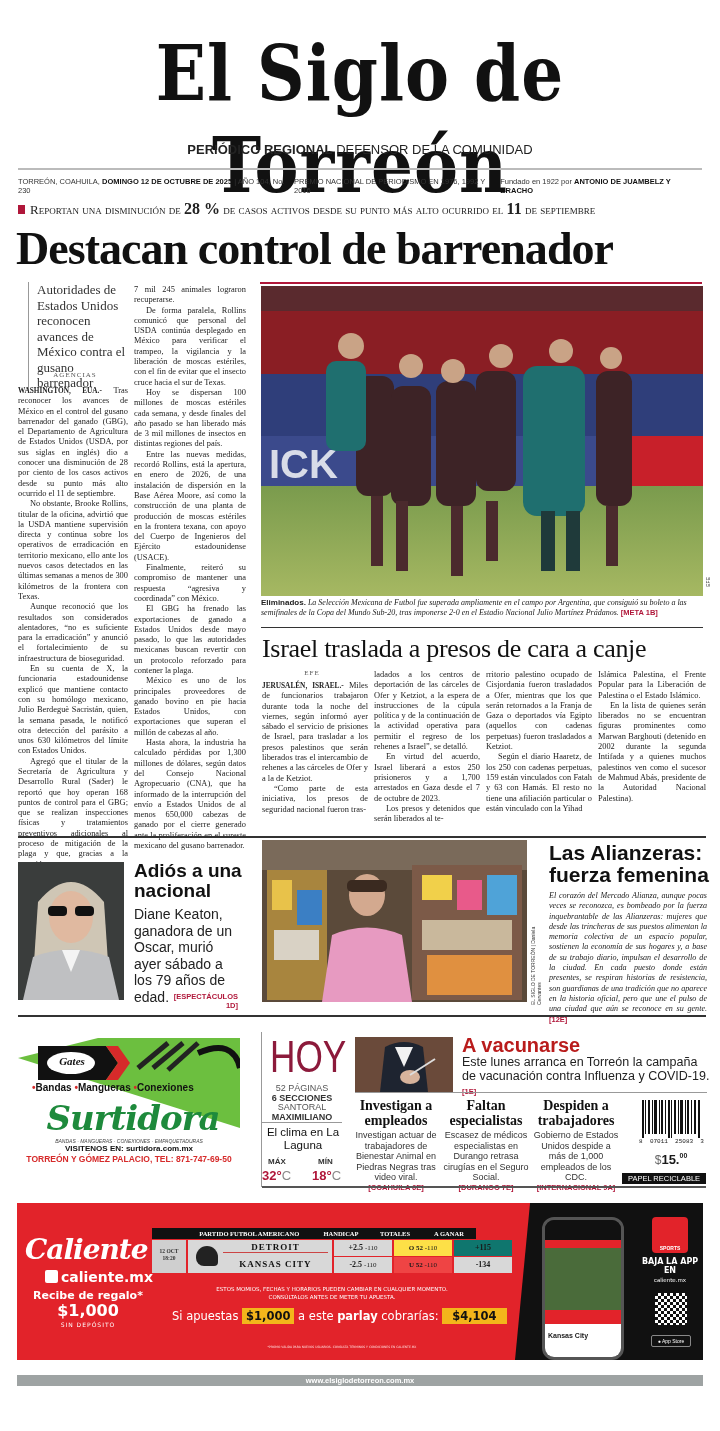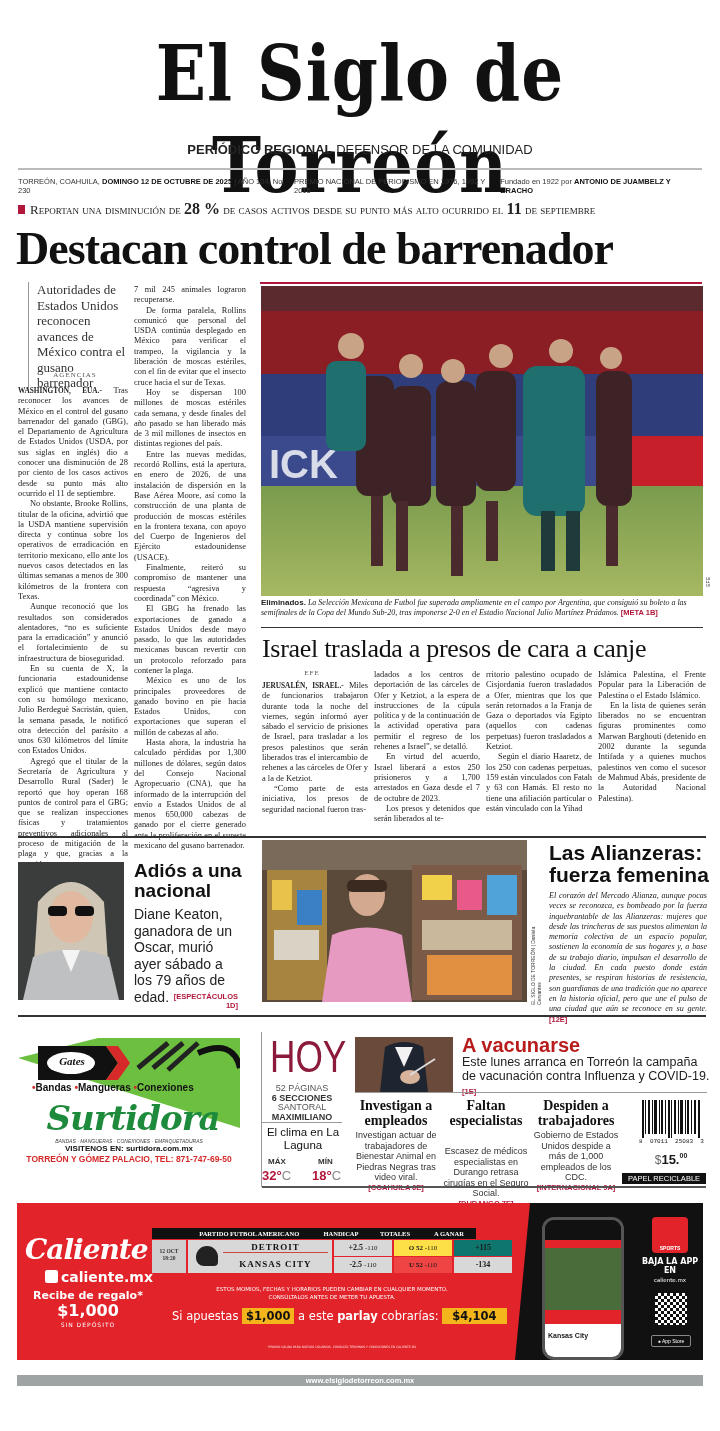--- a/index.html
+++ b/index.html
@@ -232,21 +232,21 @@
 <div class="abs condensed" style="top:1055px;left:462px;width:250px;font-size:12.5px;line-height:14px;color:#222"><span>Este lunes arranca en Torreón la campaña de vacunación contra Influenza y COVID-19.</span> <span class="ref">[1E]</span></div>
 <div class="abs" style="top:1092px;left:355px;width:352px;height:1px;background:#999"></div>
 
 <div class="abs" style="top:1098px;left:352px;width:88px">
   <div class="brief-h">Investigan a empleados</div>
   <div class="small-c" style="margin-top:2px">Investigan actuar de trabajadores de Bienestar Animal en Piedras Negras tras video viral.</div>
   <div class="ref" style="text-align:center">[COAHUILA 6E]</div>
 </div>
 <div class="abs" style="top:1098px;left:443px;width:86px">
   <div class="brief-h">Faltan especialistas</div>
-  <div class="small-c" style="margin-top:18px">Escasez de médicos especialistas en Durango retrasa cirugías en el Seguro Social.</div>
+  <div class="small-c" style="margin-top:2px">Escasez de médicos especialistas en Durango retrasa cirugías en el Seguro Social.</div>
   <div class="ref" style="text-align:center">[DURANGO 7E]</div>
 </div>
 <div class="abs" style="top:1098px;left:533px;width:86px">
   <div class="brief-h">Despiden a trabajadores</div>
   <div class="small-c" style="margin-top:2px">Gobierno de Estados Unidos despide a más de 1,000 empleados de los CDC.</div>
   <div class="ref" style="text-align:center">[INTERNACIONAL 9A]</div>
 </div>
 
 <div class="abs" style="top:1100px;left:640px;width:62px;height:40px">
   <svg width="62" height="40">

